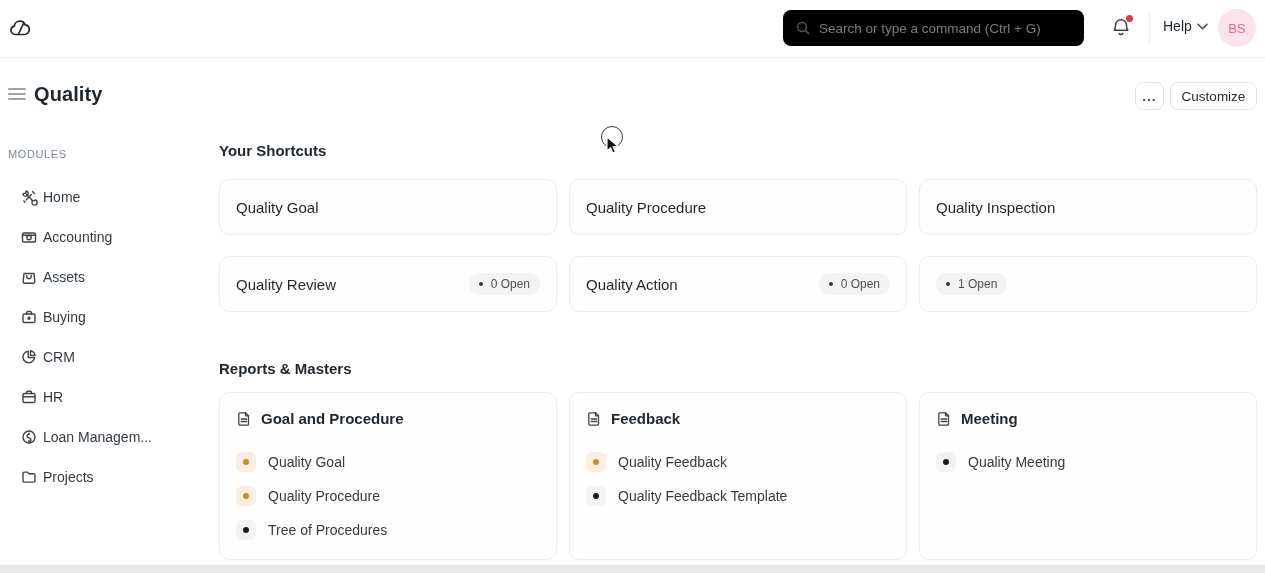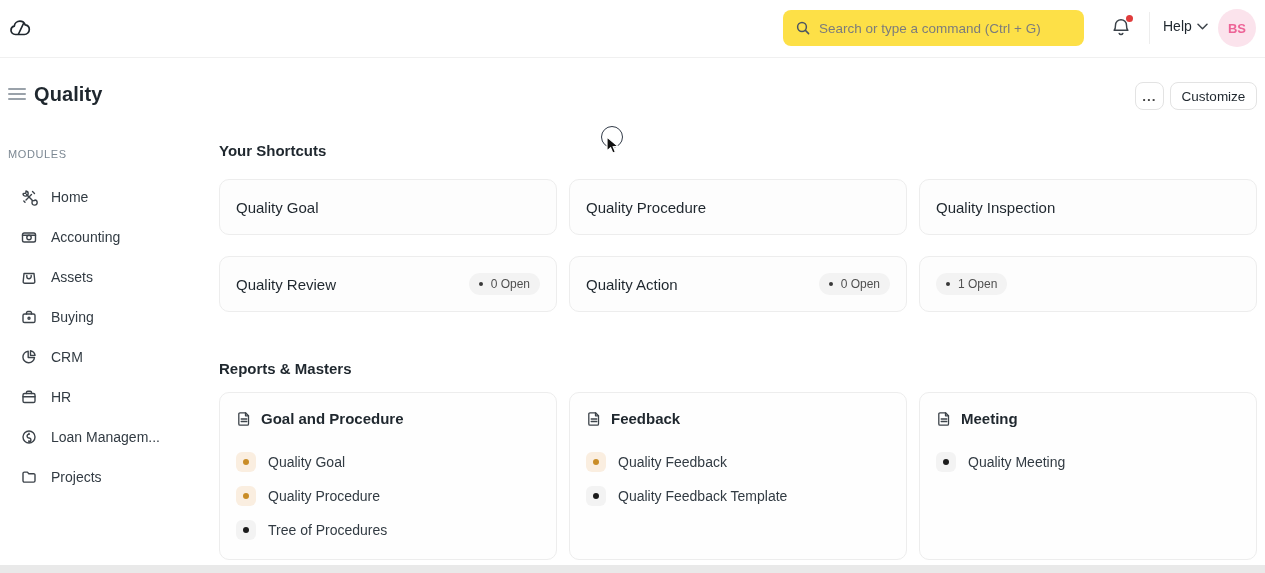--- a/index.html
+++ b/index.html
@@ -11,39 +11,39 @@
   }
 
   
   .topbar {
     position: absolute; top: 0; left: 0; width: 1265px; height: 58px;
     background: #fff; border-bottom: 1px solid #f0f0f0;
   }
   .logo { position: absolute; left: 8px; top: 16px; width: 26px; height: 26px; }
   .searchbox {
     position: absolute; left: 783px; top: 10px; width: 301px; height: 36px;
-    background: #fde047; border-radius: 8px;
+    background: #000000; border-radius: 8px;
     display: flex; align-items: center; gap: 8px; padding: 0 12px;
     cursor: text;
   }
   .searchbox .ph { font-size: 13.5px; color: #7c7c7c; white-space: nowrap; }
   .search-glyph { flex: 0 0 auto; display: flex; }
   .bell-wrap { position: absolute; left: 1110px; top: 16px; width: 24px; height: 24px; cursor: pointer; }
   .bell-dot {
     position: absolute; right: 1px; top: -1px; width: 7px; height: 7px;
     border-radius: 50%; background: #e03c3c;
   }
   .topbar-divider { position: absolute; left: 1149px; top: 12px; width: 1px; height: 32px; background: #ededed; }
   .help { position: absolute; left: 1163px; top: 18px; display: flex; align-items: center; gap: 5px; cursor: pointer; }
   .help span { font-size: 14px; color: #1f272e; }
   .avatar {
     position: absolute; left: 1218px; top: 9px; width: 38px; height: 38px;
     border-radius: 50%; background: #fbe3ec;
     display: flex; align-items: center; justify-content: center;
-    font-size: 13px; font-weight: 700; color: #ed6396; cursor: pointer;
+    font-size: 13px; font-weight: 400; color: #ed6396; cursor: pointer;
   }
 
   
   .page-head { position: absolute; top: 58px; left: 0; width: 1265px; height: 72px; }
   .hamburger { position: absolute; left: 8px; top: 88px; width: 18px; height: 14px; cursor: pointer; }
   .hamburger i { display: block; height: 2px; background: #9aa2aa; border-radius: 2px; margin-bottom: 3px; }
   .page-title { position: absolute; left: 34px; top: 83px; font-size: 20px; font-weight: 700; color: #1f272e; letter-spacing: 0.1px; }
   .btn {
     position: absolute; top: 82px; height: 28px; background: #fff;
     border: 1px solid #e3e3e3; border-radius: 8px;
@@ -55,21 +55,21 @@
   .btn-customize { left: 1170px; width: 87px; font-weight: 400; }
 
   
   .sidebar { position: absolute; left: 0; top: 130px; width: 219px; }
   .modules-label {
     position: absolute; left: 8px; top: 18px;
     font-size: 11px; font-weight: 500; color: #7c8893; letter-spacing: 0.6px;
   }
   .side-list { position: absolute; left: 0; top: 47px; width: 219px; }
   .side-item {
-    height: 40px; display: flex; align-items: center; gap: 13px;
+    height: 40px; display: flex; align-items: center; gap: 5px;
     padding-left: 20px; cursor: pointer; border-radius: 6px;
   }
   .side-item .sicon { width: 18px; height: 18px; flex: 0 0 auto; display: flex; align-items: center; justify-content: center; }
   .side-item .slabel { font-size: 14px; color: #323b43; white-space: nowrap; }
 
   
   .main { position: absolute; left: 219px; top: 130px; width: 1038px; }
   .section-heading { font-size: 15px; font-weight: 700; color: #1f272e; }
   .h-shortcuts { position: absolute; left: 0; top: 12px; }
   .h-reports { position: absolute; left: 0; top: 230px; }

